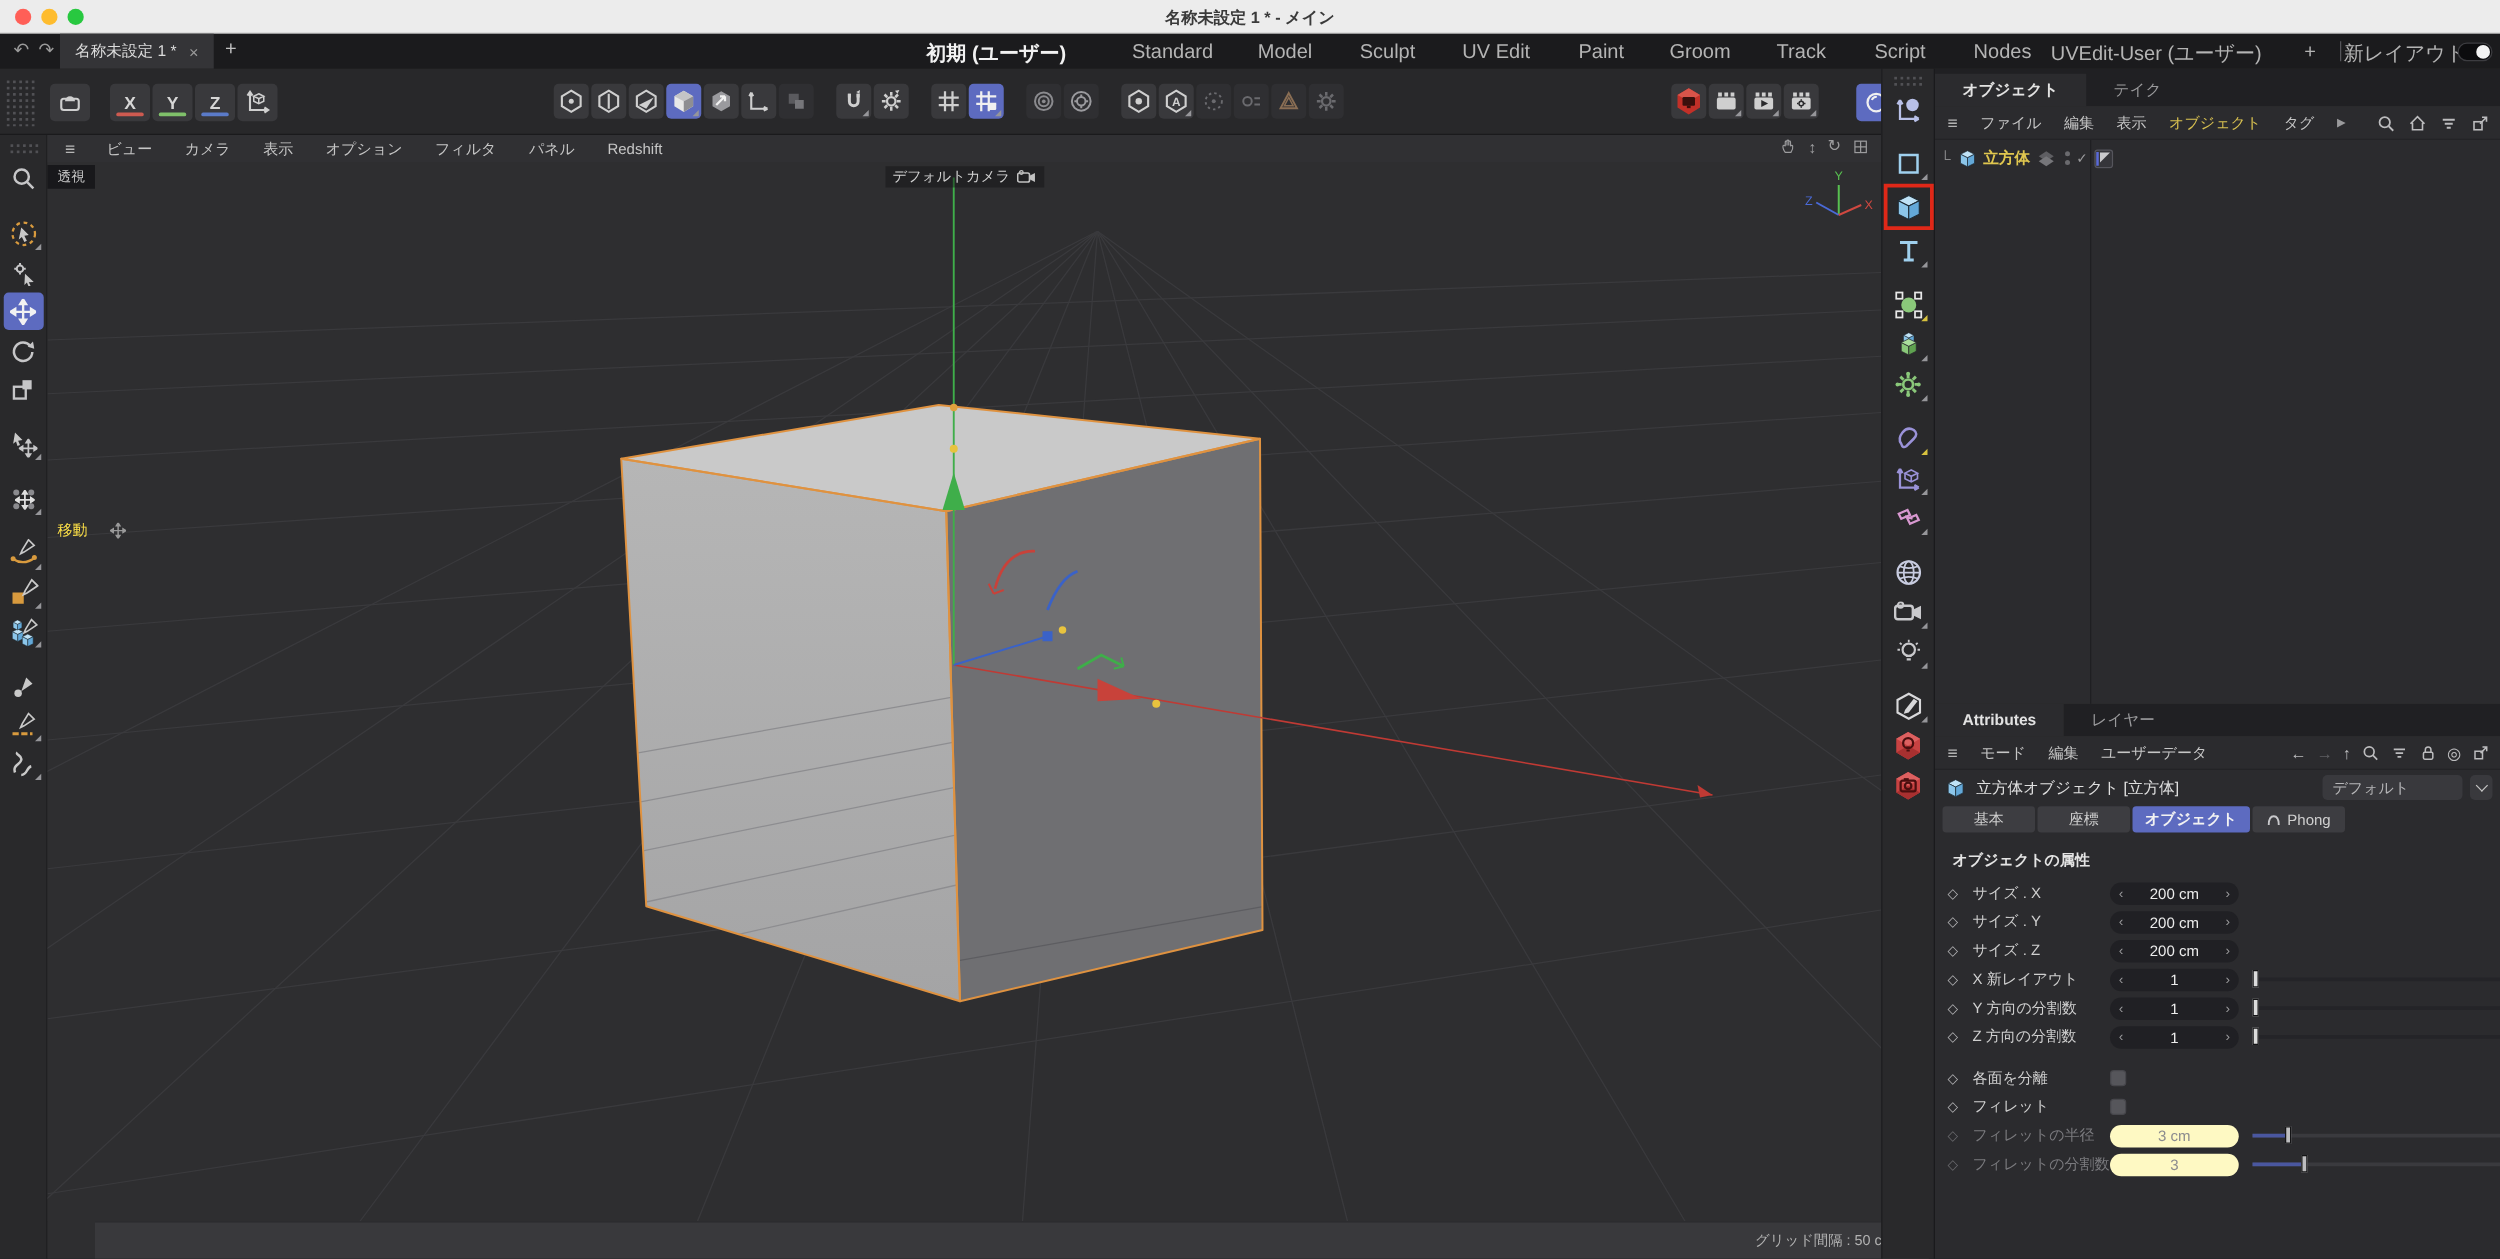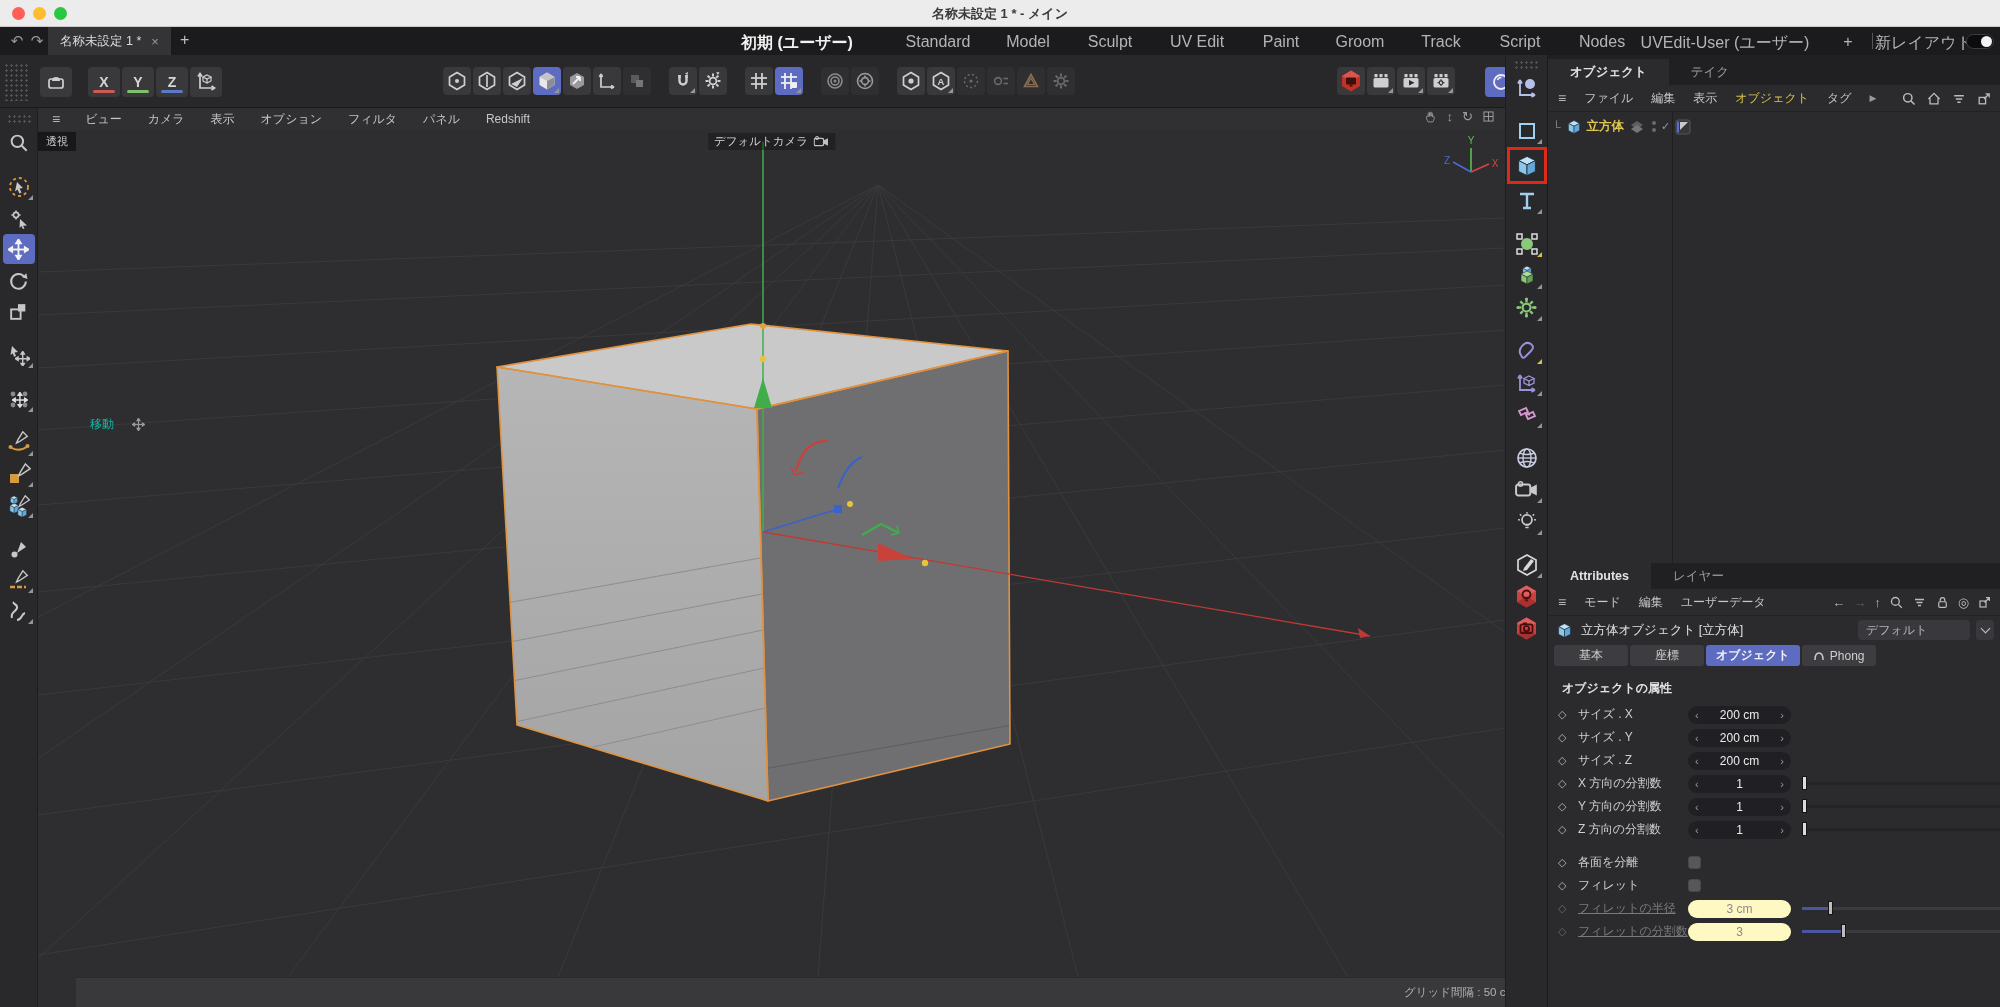--- a/index.html
+++ b/index.html
@@ -53,21 +53,21 @@
   .tc-gap{height:12px;}
 
   
   .viewport{position:absolute;left:38px;top:108px;width:1467px;height:899px;background:#2e2e30;}
   .vp-menu{position:absolute;left:0;top:0;right:0;height:22px;display:flex;align-items:center;gap:26px;padding-left:14px;font-size:12px;color:#c6c6c6;background:#303033;}
   .vp-menu .ham{font-size:14px;color:#b6b6b6;letter-spacing:-1px;}
   .vp-right-ics{position:absolute;right:10px;top:1px;display:flex;gap:9px;align-items:center;color:#9c9c9e;font-size:13px;}
   .vp-canvas{position:absolute;left:0;top:22px;width:1467px;height:847px;}
   .vp-chip{position:absolute;left:0px;top:24px;background:rgba(18,18,20,.75);color:#c9c9c9;font-size:11px;padding:2px 8px;}
   .vp-cam{position:absolute;left:50%;top:25px;transform:translateX(-50%);display:flex;gap:5px;align-items:center;color:#d2d2d2;font-size:11.5px;background:rgba(18,18,20,.45);padding:1px 6px;}
-  .vp-tool-hint{position:absolute;left:8px;top:308px;display:flex;gap:18px;align-items:center;color:#14b8a6;font-size:12px;margin-left:44px;}
+  .vp-tool-hint{position:absolute;left:8px;top:308px;display:flex;gap:18px;align-items:center;color:#fde047;font-size:12px;}
   .vp-axisind{position:absolute;right:6px;top:26px;}
   .vp-bottom{position:absolute;left:0;bottom:0;width:1467px;height:30px;background:#39393c;border-top:1px solid #2a2a2c;margin-left:38px;}
   .grid-label{position:absolute;right:28px;top:7px;font-size:11.5px;color:#b2b2b2;}
 
   
   .iconcol{position:absolute;left:1505px;top:55px;width:43px;height:952px;background:#29292b;border-left:1px solid #1e1e20;border-right:1px solid #1a1a1c;}
   .ic-grip{margin:5px auto 2px;width:26px;height:10px;}
   .icbtn{position:relative;width:34px;height:31px;margin:1px auto;display:flex;align-items:center;justify-content:center;}
   .ic-gap{height:10px;}
   .redframe{position:relative;width:40px;height:37px;margin:1px auto;border:3px solid #e02818;display:flex;align-items:center;justify-content:center;}
@@ -104,21 +104,21 @@
   .albl{position:absolute;left:30px;font-size:12px;color:#cfcfcf;white-space:nowrap;}
   .afield{position:absolute;left:140px;width:103px;height:18px;background:#202024;border-radius:9px;display:flex;align-items:center;justify-content:space-between;padding:0 7px;font-size:11px;color:#9a9a9c;}
   .aval{font-size:12px;color:#ececec;}
   .aslider{position:absolute;left:254px;right:0;height:14px;top:4px;}
   .aslider .track{position:absolute;left:0;right:0;top:6px;height:3px;background:#242428;}
   .aslider .fill{position:absolute;left:0;top:6px;height:3px;background:#4a57a0;}
   .aslider .handle{position:absolute;top:0;width:5px;height:14px;background:#dcdcdc;border:1px solid #141416;}
   .acheck{position:absolute;left:140px;width:13px;height:13px;background:#56565b;border-radius:3px;border:1px solid #47474c;}
   .rgap{height:10px;}
   .arow.dis .dia{color:#6a6a6e;}
-  .arow.dis .albl{color:#7a7a7e;text-decoration:underline;}
+  .arow.dis .albl{color:#7a7a7e;}
   .arow.dis .afield{background:#fef9c3;text-align:center;}
   .arow.dis .aval{color:#8b8b8e;}
 </style>
 </head>
 <body>
 
 <svg width="0" height="0" style="position:absolute">
   <defs>
     <symbol id="mag" viewBox="0 0 20 20">
         <circle cx="8.5" cy="8.5" r="5.2" fill="none" stroke="currentColor" stroke-width="1.8"></circle>
@@ -978,21 +978,21 @@
         <span class="dia">◇</span>
         <span class="albl">サイズ . Z</span>
         <div class="afield">
             <span>‹</span>
             <span class="aval">200 cm</span>
             <span>›</span>
           </div>
       </div>
       <div class="arow">
         <span class="dia">◇</span>
-        <span class="albl">X 方向の分割数</span>
+        <span class="albl">X 新レイアウト</span>
         <div class="afield">
             <span>‹</span>
             <span class="aval">1</span>
             <span>›</span>
           </div>
         <div class="aslider">
             <div class="track"></div>
             <div class="handle" style="left:0"></div>
           </div>
       </div>

